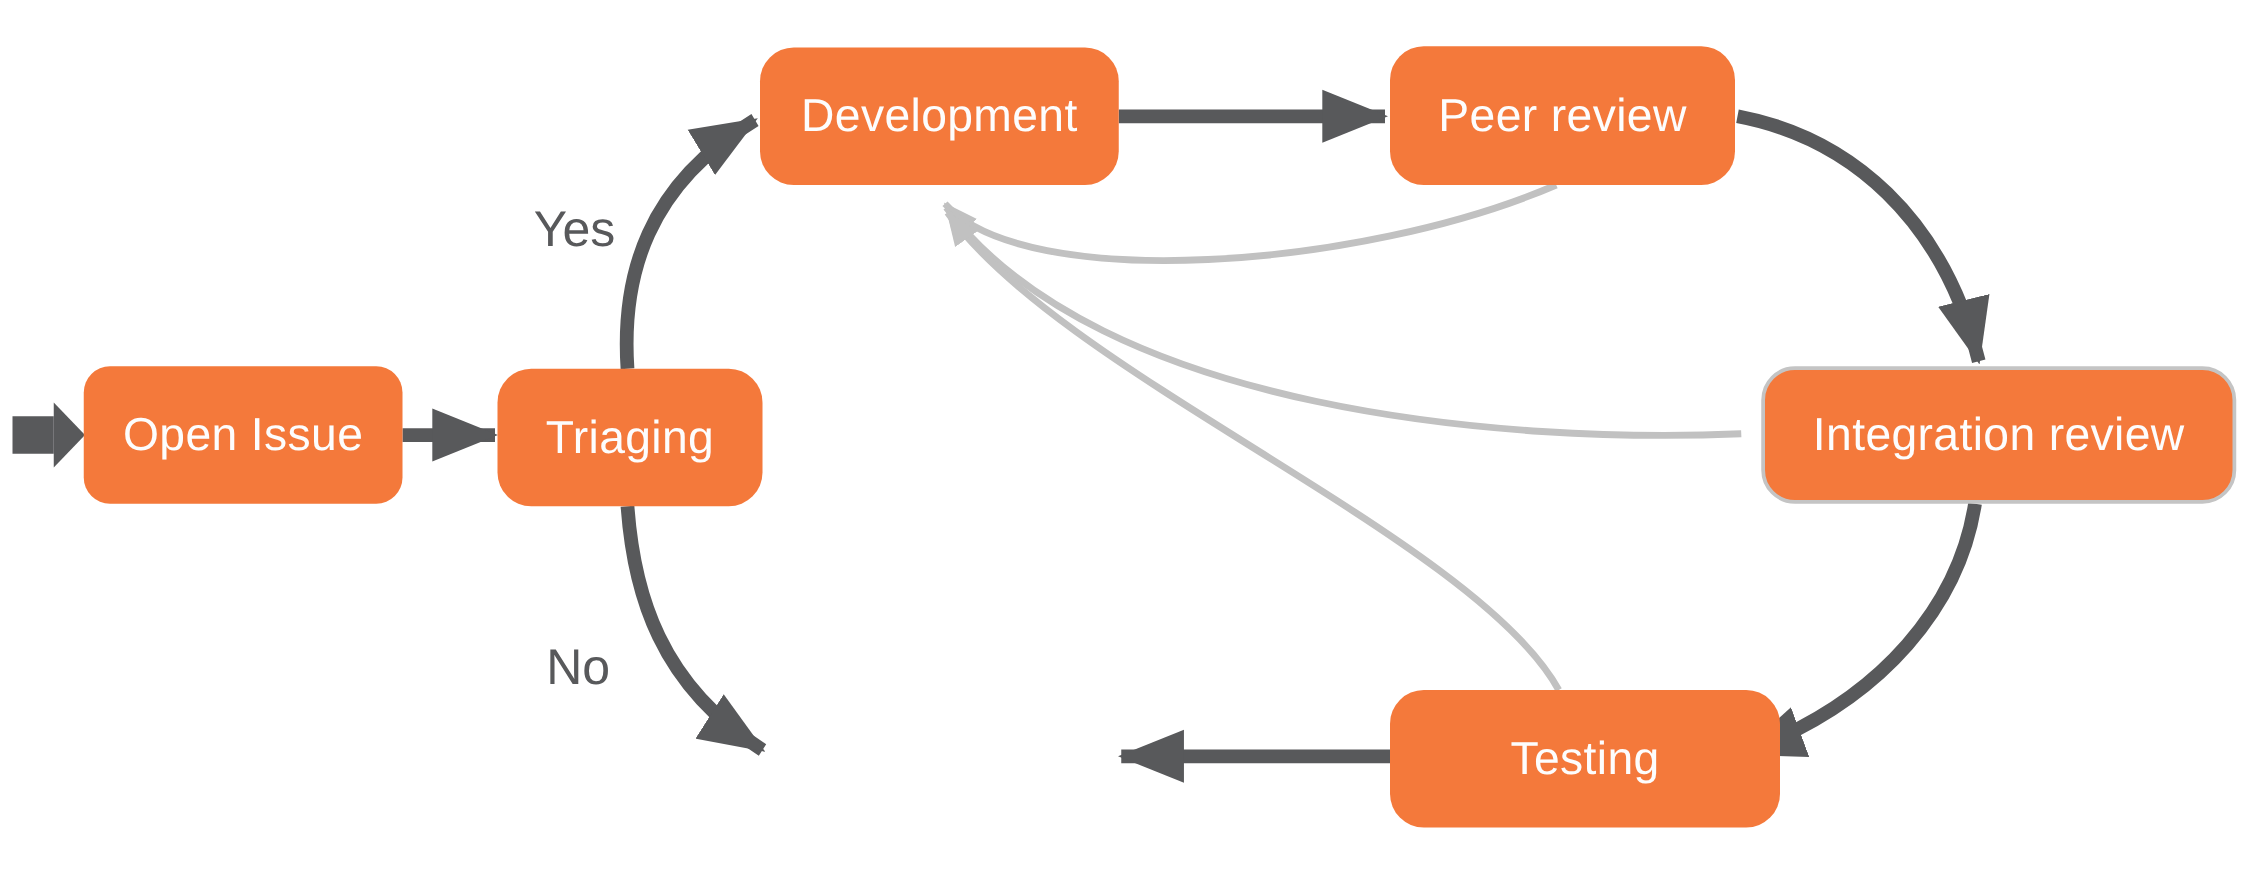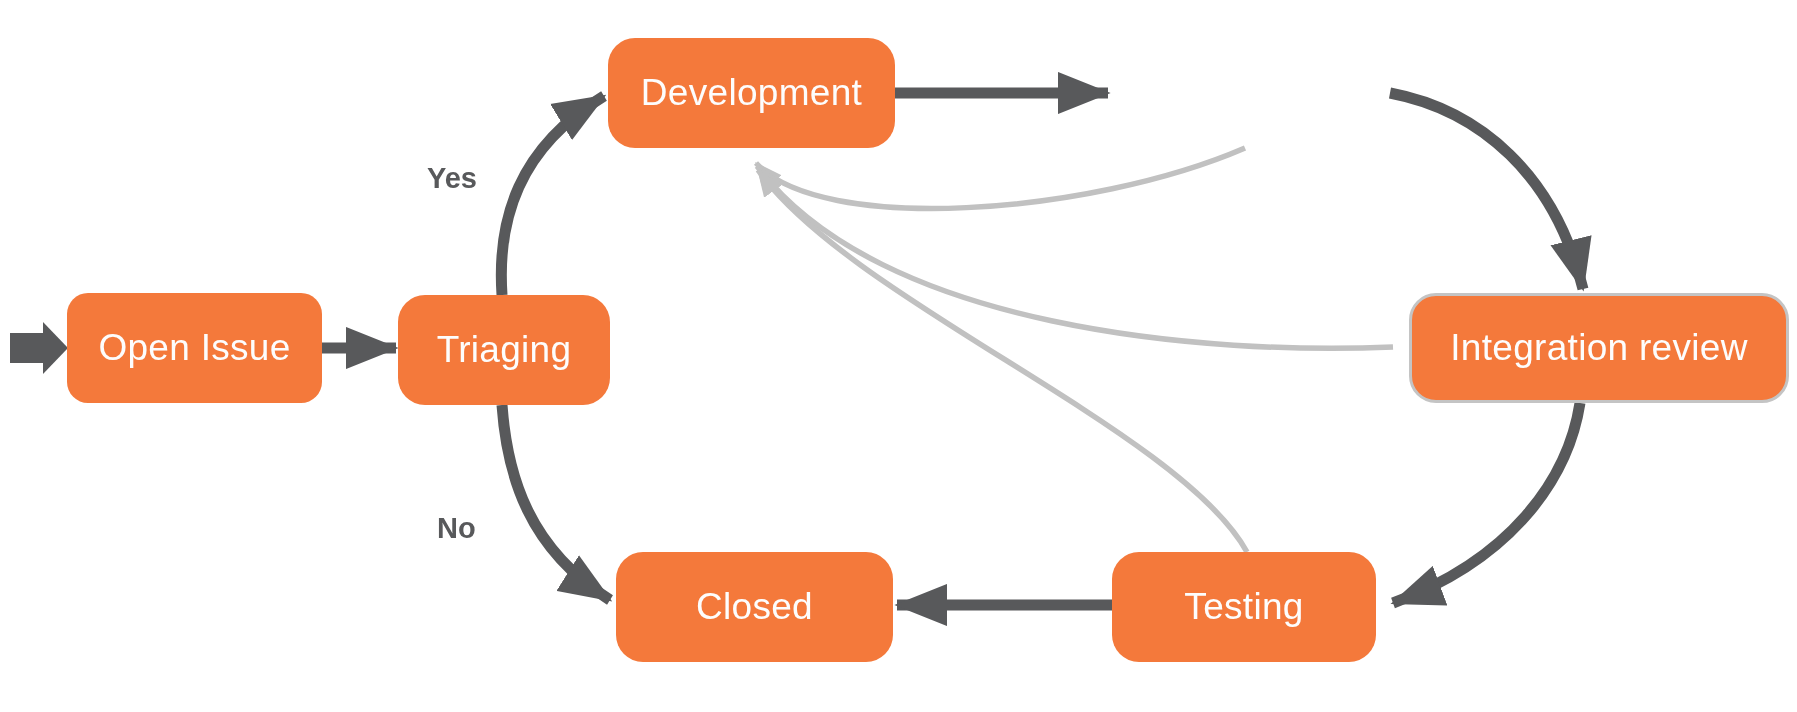--- a/index.html
+++ b/index.html
@@ -25,26 +25,26 @@
     box-sizing: border-box;
     letter-spacing: 0.3px;
     white-space: nowrap;
   }
   .node--bordered { border: 3px solid #C4C4C4; }
   .node--open-issue         { left:   67px; top: 293px; width: 255px; height: 110px; border-radius: 21px; }
   .node--triaging           { left:  398px; top: 295px; width: 212px; height: 110px; }
   .node--development        { left:  608px; top:  38px; width: 287px; height: 110px; }
   .node--peer-review        { left: 1112px; top:  37px; width: 276px; height: 111px; }
   .node--integration-review { left: 1393px; top: 293px; width: 380px; height: 110px; margin-left: 16px; }
-  .node--testing            { left: 1112px; top: 552px; width: 264px; height: 110px; }
+  .node--testing            { left: 1112px; top: 552px; width: 312px; height: 110px; }
   .node--closed             { left:  616px; top: 552px; width: 277px; height: 110px; }
   .edge-label {
     position: absolute;
-    font-size: 29px;
-    font-weight: bold;
+    font-size: 40px;
+    font-weight: normal;
     color: #58595B;
     line-height: 1;
     white-space: nowrap;
   }
   .edge-label--yes { left: 427px; top: 164px; }
   .edge-label--no  { left: 437px; top: 514px; }
 </style>
 </head>
 <body>
 
@@ -72,20 +72,20 @@
     <path d="M 502 405 C 507 475 528 548 610 600" fill="none" stroke="#58595B" stroke-width="11" marker-end="url(#ah-dark)"></path>
     <path d="M 895 93 L 1108 93" fill="none" stroke="#58595B" stroke-width="11" marker-end="url(#ah-dark)"></path>
     <path d="M 1390 93 C 1480 110 1555 175 1583 289" fill="none" stroke="#58595B" stroke-width="11" marker-end="url(#ah-dark)"></path>
     <path d="M 1580 403 C 1568 480 1510 560 1393 603" fill="none" stroke="#58595B" stroke-width="11" marker-end="url(#ah-dark)"></path>
     <path d="M 1112 605 L 897 605" fill="none" stroke="#58595B" stroke-width="11" marker-end="url(#ah-dark)"></path>
   </svg>
 
   <div class="node node--open-issue">Open Issue</div>
   <div class="node node--development">Development</div>
   <div class="node node--triaging">Triaging</div>
+  <div class="node node--peer-review">Peer review</div>
   <div class="node node--bordered node--integration-review">Integration review</div>
   <div class="node node--testing">Testing</div>
-  <div class="node node--closed">Closed</div>
 
   <div class="edge-label edge-label--yes">Yes</div>
   <div class="edge-label edge-label--no">No</div>
 
 </div>
 
 </body></html>

